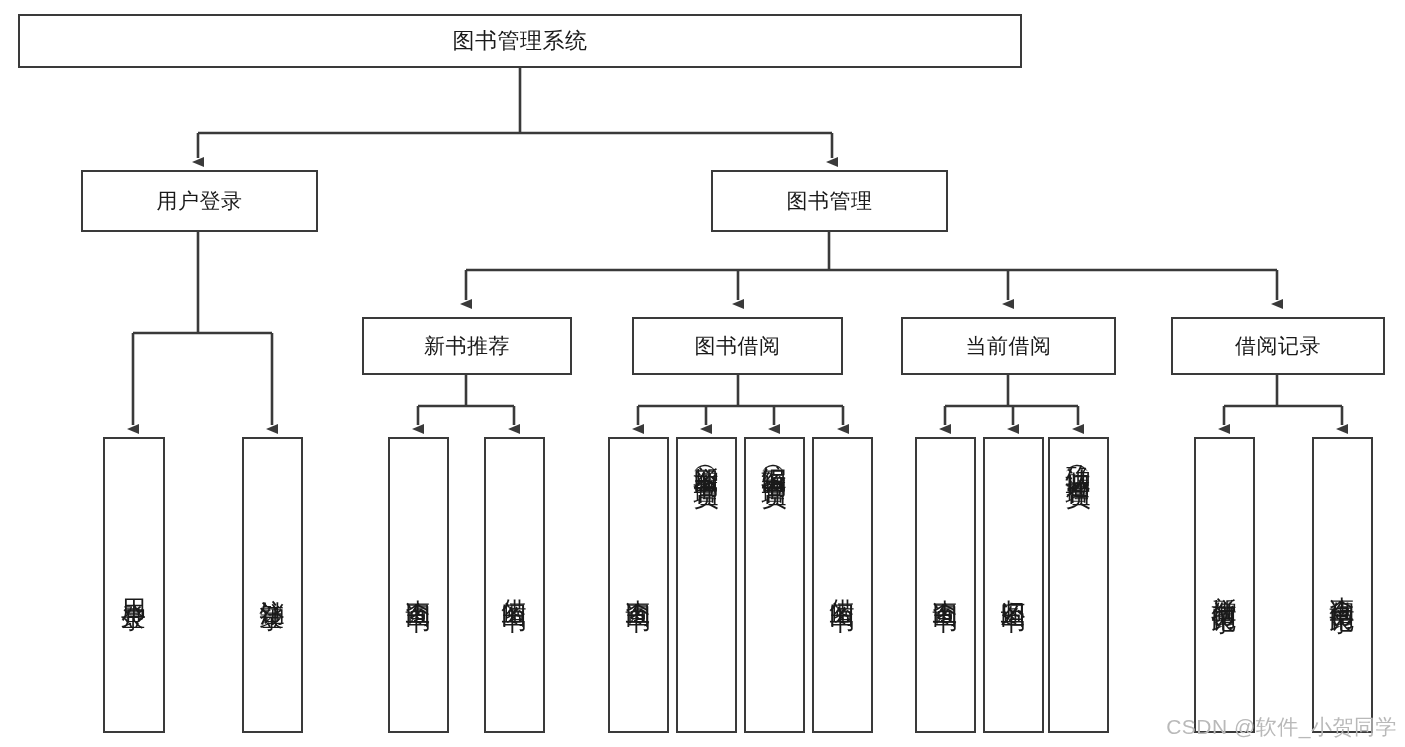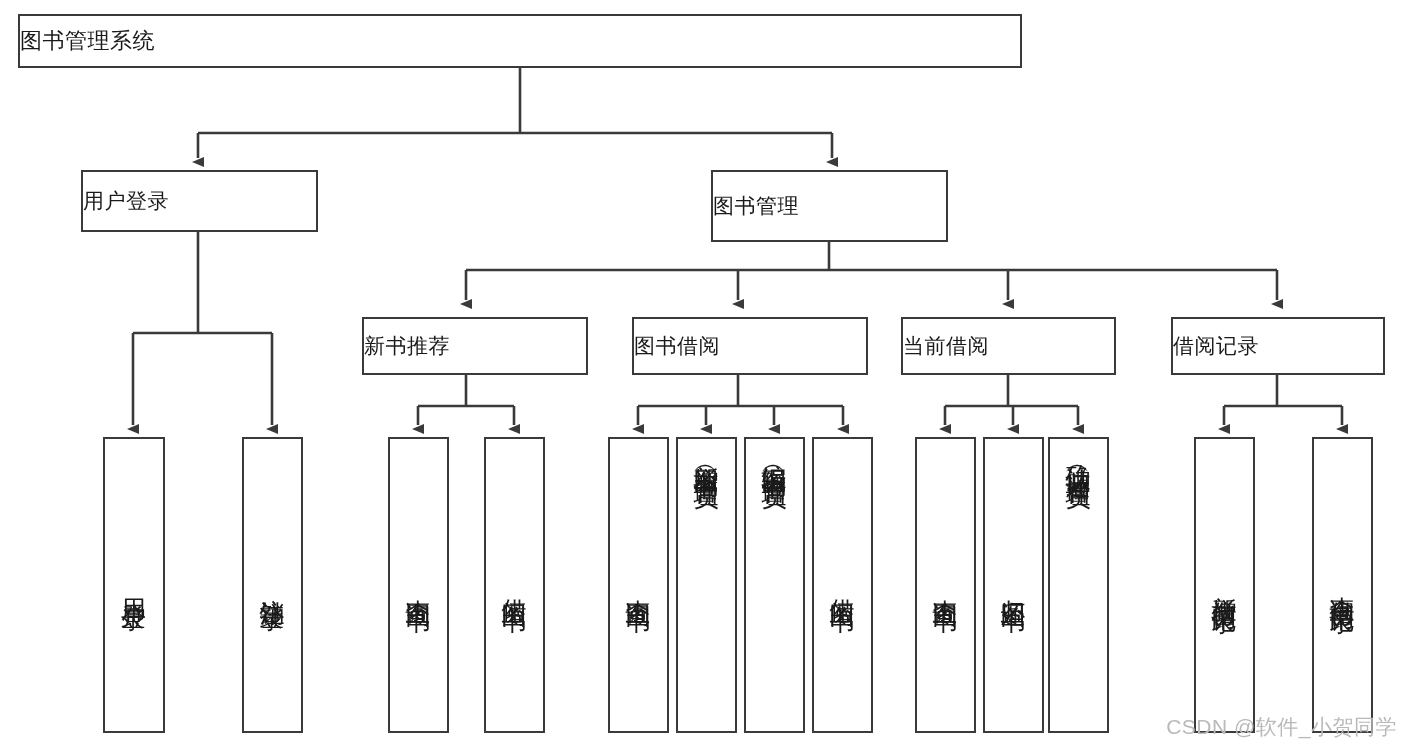--- a/index.html
+++ b/index.html
@@ -23,20 +23,21 @@
     height: 747px;
     pointer-events: none;
   }
   .node {
     position: absolute;
     box-sizing: border-box;
     border: 2px solid #3a3a3a;
     background: #ffffff;
     display: flex;
     align-items: center;
+    justify-content: center;
     color: #1a1a1a;
   }
   .node .lbl {
     display: block;
     text-align: center;
     letter-spacing: 0.5px;
   }
   .node.horiz .lbl {
     font-size: 21px;
     line-height: 1.1;
@@ -127,28 +128,28 @@
     </g>
   </svg>
 
   <div class="node horiz root" style="left:18px; top:14px; width:1004px; height:54px;">
     <span class="lbl">图书管理系统</span>
   </div>
 
   <div class="node horiz" style="left:81px; top:170px; width:237px; height:62px;">
     <span class="lbl">用户登录</span>
   </div>
-  <div class="node horiz" style="left:711px; top:170px; width:237px; height:72px;">
+  <div class="node horiz" style="left:711px; top:170px; width:237px; height:62px;">
     <span class="lbl">图书管理</span>
   </div>
 
-  <div class="node horiz" style="left:362px; top:317px; width:226px; height:58px;">
+  <div class="node horiz" style="left:362px; top:317px; width:210px; height:58px;">
     <span class="lbl">新书推荐</span>
   </div>
-  <div class="node horiz" style="left:632px; top:317px; width:236px; height:58px;">
+  <div class="node horiz" style="left:632px; top:317px; width:211px; height:58px;">
     <span class="lbl">图书借阅</span>
   </div>
   <div class="node horiz" style="left:1171px; top:317px; width:214px; height:58px;">
     <span class="lbl">借阅记录</span>
   </div>
   <div class="node horiz" style="left:901px; top:317px; width:215px; height:58px;">
     <span class="lbl">当前借阅</span>
   </div>
 
   <div class="node vert centered" style="left:103px; top:437px; width:62px; height:296px;">

